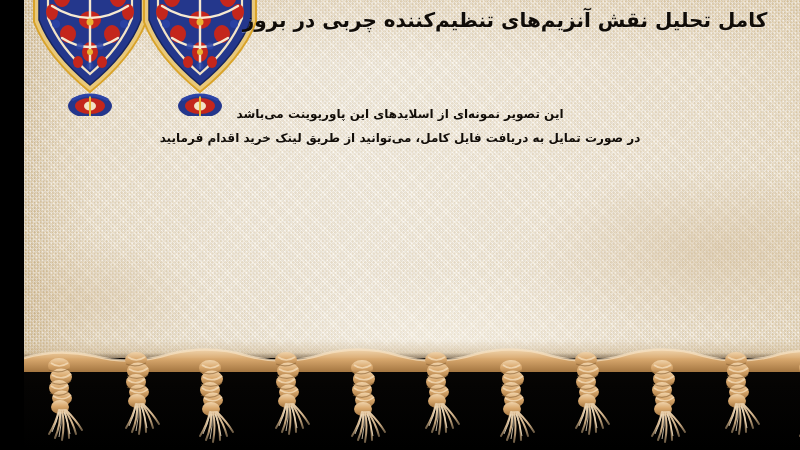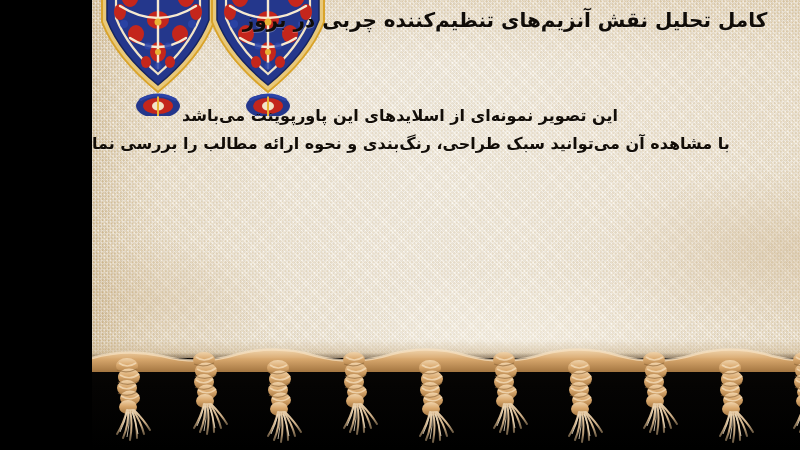--- a/index.html
+++ b/index.html
@@ -1,21 +1,21 @@
 <!DOCTYPE html>
 <html lang="fa" dir="rtl"><head>
 <meta charset="utf-8">
 <title>Persian Carpet Slide</title>
 <style>
   html,body{margin:0;padding:0;background:#000;}
   *{box-sizing:border-box;}
 
   .slide{
     position:relative;
-    width:708px;height:450px;
+    width:776px;height:450px;
     overflow:hidden;
     font-family:"DejaVu Sans","Liberation Sans",sans-serif;
     background:#0ea5e9;
   }
 
   
   .bg-base{
     position:absolute;inset:0;
     background:
       linear-gradient(90deg,
@@ -97,21 +97,21 @@
     line-height:1.48;
     color:#100c08;
     letter-spacing:0;
     text-shadow:0 1px 0 rgba(255,255,255,.28);
   }
   .body-block{
     position:absolute;
     right:30px;top:108px;width:740px;
     direction:rtl;
     color:#120d08;
-    font-size:16px;
+    font-size:12px;
     font-weight:700;
     line-height:1.0;
     text-shadow:0 1px 0 rgba(255,255,255,.26);
   }
   .body-line{display:block;white-space:nowrap;}
   .bl1{text-align:center;padding-right:0;margin-bottom:12px;}
   .bl2{text-align:center;margin-bottom:12px;}
   .bl3{text-align:center;}
 </style>
 </head>
@@ -205,21 +205,21 @@
     </div>
   </div>
 
   <div class="title">
     <span>کامل تحلیل نقش آنزیم‌های تنظیم‌کننده چربی در بروز</span>
     <br>
   </div>
 
   <div class="body-block">
     <span class="body-line bl1">این تصویر نمونه‌ای از اسلایدهای این پاورپوینت می‌باشد</span>
-    <span class="body-line bl2">با مشاهده آن می‌توانید سبک طراحی، رنگ‌بندی و نحوه ارائه مطالب را بررسی نمایید</span>
+    <span class="body-line bl3">در صورت تمایل به دریافت فایل کامل، می‌توانید از طریق لینک خرید اقدام فرمایید</span>
   </div>
 
   <div class="band-edge"></div>
   <div class="bottom-band"></div>
 
   <div class="fringe">
     <svg width="800" height="118" viewBox="0 0 800 118" aria-hidden="true">
       <defs>
         <linearGradient id="cordg" x1="0" y1="0" x2="0" y2="1">
           <stop offset="0%" stop-color="#f0d3ab"></stop>

